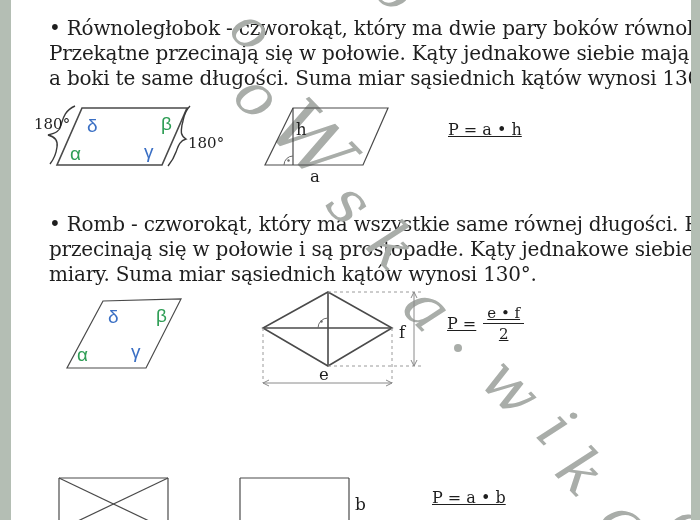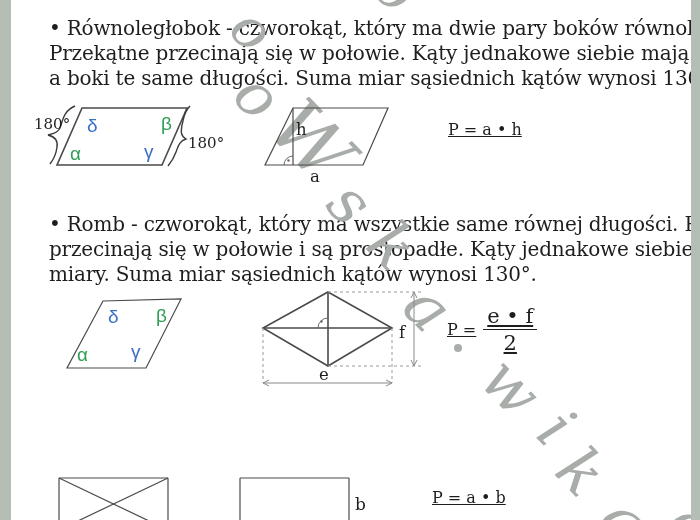--- a/index.html
+++ b/index.html
@@ -34,21 +34,21 @@
   .blue{fill:#3a6fc4;}
   .green{fill:#2f9e56;}
   .lbl180{font-size:15px;}
   .lbl{font-size:16.5px;}
 
   .formula{position:absolute;z-index:10;font-size:16px;white-space:nowrap;text-decoration:underline;}
   #formula-parallelogram{left:448px;top:120px;}
   #formula-rectangle{left:432px;top:488px;}
   #label-b{position:absolute;left:355px;top:494px;font-size:17px;z-index:10;}
   #formula-rhombus{left:447px;top:304px;display:flex;align-items:center;gap:7px;}
-  #formula-rhombus .frac{display:inline-block;text-align:center;font-size:21px;}
+  #formula-rhombus .frac{display:inline-block;text-align:center;font-size:15px;}
   #formula-rhombus .num{display:block;padding:0 4px 1px 4px;border-bottom:1.2px solid #222;}
   #formula-rhombus .den{display:block;padding-top:1px;}
 
   .wm{position:absolute;z-index:5;color:#a9ada9;font-family:"DejaVu Serif", serif;
       font-style:italic;line-height:1;transform:translate(-50%,-50%) rotate(46deg);}
   #wm-frag-top1{left:252px;top:30px;font-size:56px;}
   #wm-frag-top2{left:396px;top:-10px;font-size:56px;}
   #wm-o{left:258px;top:96px;font-size:60px;}
   #wm-w-cap{left:311px;top:141px;font-size:76px;}
   #wm-s{left:350px;top:203px;font-size:62px;}

